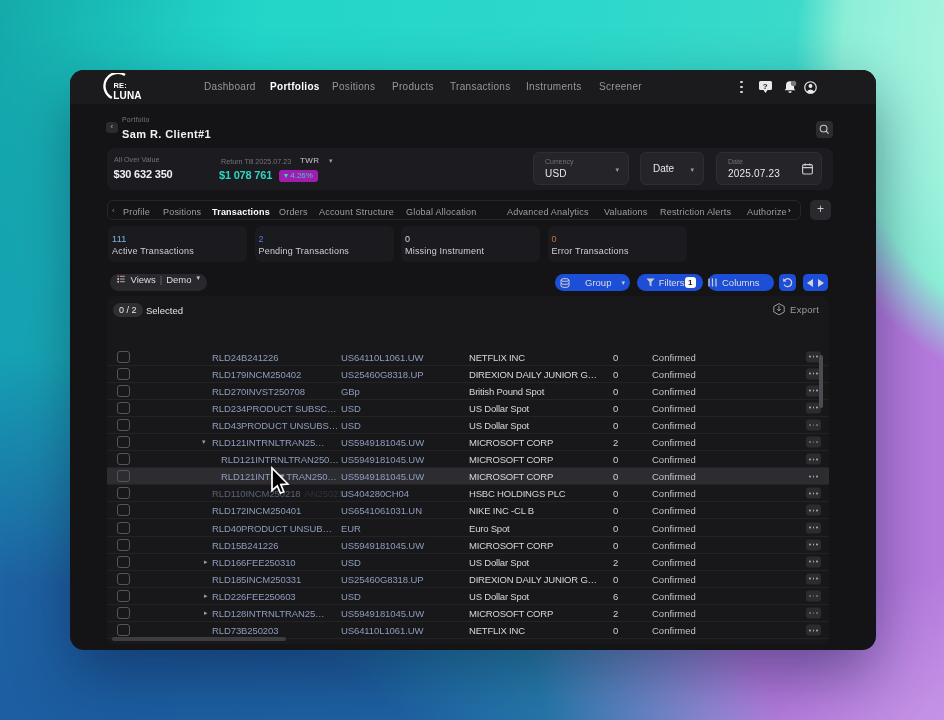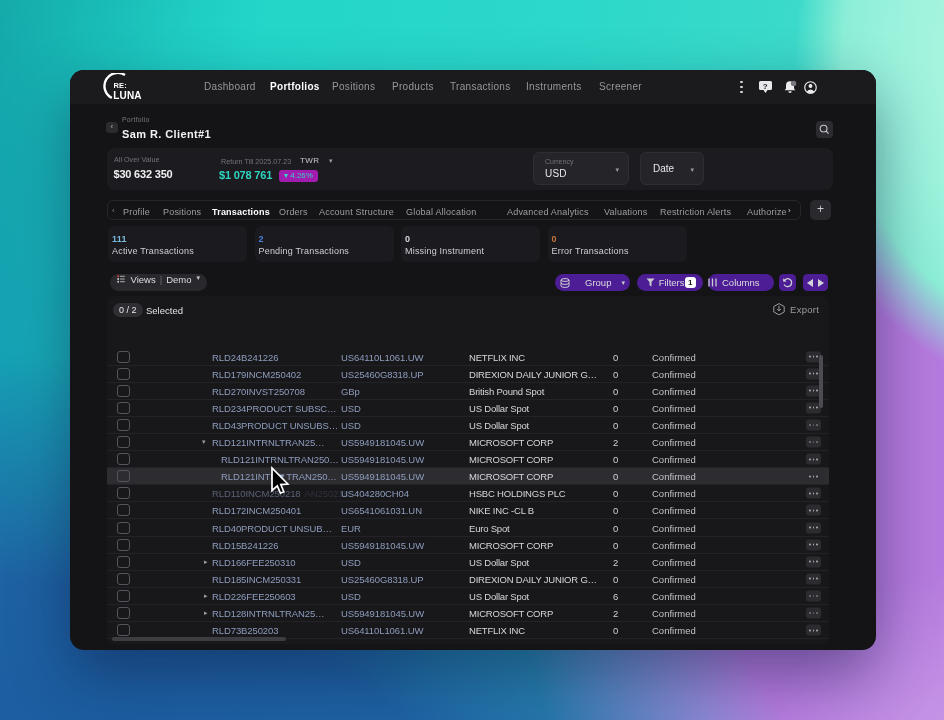--- a/index.html
+++ b/index.html
@@ -40,25 +40,25 @@
 .sbox .l1{position:absolute;left:11px;top:5px;font-size:7px;color:#73737a}
 .sbox .l2{position:absolute;left:11px;top:15px;font-size:10px;color:#e8e8ea;letter-spacing:.2px}
 .sbox .single{position:absolute;left:12px;top:10px;font-size:10px;color:#e8e8ea}
 
 .tabs{position:absolute;left:37px;top:130px;width:694px;height:20px;border:1px solid #27272b;border-radius:6px;font-size:9px;color:#9d9da3;letter-spacing:.2px}
 .tabs span{position:absolute;top:5.5px;white-space:nowrap}
 .tabs .on{color:#fff;font-weight:bold}
 .addbtn{position:absolute;left:740px;top:130px;width:21px;height:20px;background:#2a2a2e;border-radius:5px;color:#cdcdd2;text-align:center;font-size:12px;line-height:19px}
 
 .card{position:absolute;top:156px;width:139px;height:36px;background:#1b1b1f;border-radius:6px}
-.card .n{position:absolute;left:4px;top:7.5px;font-size:9px;font-weight:bold;letter-spacing:.3px}
+.card .n{position:absolute;left:4px;top:7.5px;font-size:9px;font-weight:normal;letter-spacing:.3px}
 .card .t{position:absolute;left:4px;top:19.5px;font-size:9px;color:#cfcfd3;letter-spacing:.2px}
 
 .pill{position:absolute;display:flex;background:#28282d;border-radius:9px;height:17px;font-size:9.5px;color:#dcdce0}
-.tbtn{position:absolute;display:flex;align-items:center;background:#4c1d95;border-radius:9px;height:17px;font-size:9.5px;color:#dcdce0}
+.tbtn{position:absolute;display:flex;align-items:center;background:#1d4ed8;border-radius:9px;height:17px;font-size:9.5px;color:#dcdce0}
 
 .tbl{position:absolute;left:37px;top:226px;width:722px;height:348px;background:#18181b;border-radius:8px}
 .selchip{position:absolute;left:6px;top:7px;height:14px;padding:0 6px;background:#2e2e33;border-radius:7px;font-size:9px;color:#e8e8ea;line-height:14px}
 .seltxt{position:absolute;left:39px;top:9px;font-size:9.5px;color:#e4e4e8}
 .export{position:absolute;left:666px;top:7px;font-size:9.5px;letter-spacing:.3px;color:#9a9aa1;white-space:nowrap}
 .thead{position:absolute;left:0;top:30px;width:100%;height:22px;border-bottom:1px solid #2a2a2e;font-weight:bold;font-size:8.8px;color:#e4e4e8;letter-spacing:.1px}
 .thead span{position:absolute;top:6.5px;white-space:nowrap}
 .hcaret{color:#85858c;font-size:6.5px}
 .cb{position:absolute;left:10px;width:12.5px;height:12px;border:1.2px solid #55555d;border-radius:3px}
 .row{position:absolute;left:0;width:100%;height:17.1px;border-bottom:1px solid #232327;font-size:9.5px}
@@ -132,20 +132,28 @@
     <div class="chip">▾ 4.26%</div>
     <div class="sbox" style="left:426px;width:96px">
       <div class="l1">Currency</div>
         <div class="l2">USD</div>
       <div class="scaret" style="right:9px;top:13px">▾</div>
     </div>
     <div class="sbox" style="left:533px;width:64px">
       <div class="single">Date</div>
       <div class="scaret" style="right:9px;top:13px">▾</div>
     </div>
+    <div class="sbox" style="left:609px;width:106px">
+      <div class="l1">Date</div>
+        <div class="l2">2025.07.23</div>
+      <svg style="position:absolute;right:8px;top:10px" width="11" height="12" viewBox="0 0 11 12">
+          <rect x="0.6" y="1.6" width="9.8" height="9.4" rx="1.5" fill="none" stroke="#cdcdd2" stroke-width="1.1"></rect>
+          <path d="M0.6 4.6 h9.8 M3.2 0.4 v2.4 M7.8 0.4 v2.4" stroke="#cdcdd2" stroke-width="1.1"></path>
+        </svg>
+    </div>
   </div>
 
   <div class="tabs">
     <span style="left:4px;color:#85858c;font-size:8px;top:5px">‹</span>
     <span style="left:15px">Profile</span>
     <span style="left:55px">Positions</span>
     <span class="on" style="left:104px">Transactions</span>
     <span style="left:171px">Orders</span>
     <span style="left:211px">Account Structure</span>
     <span style="left:298px">Global Allocation</span>

